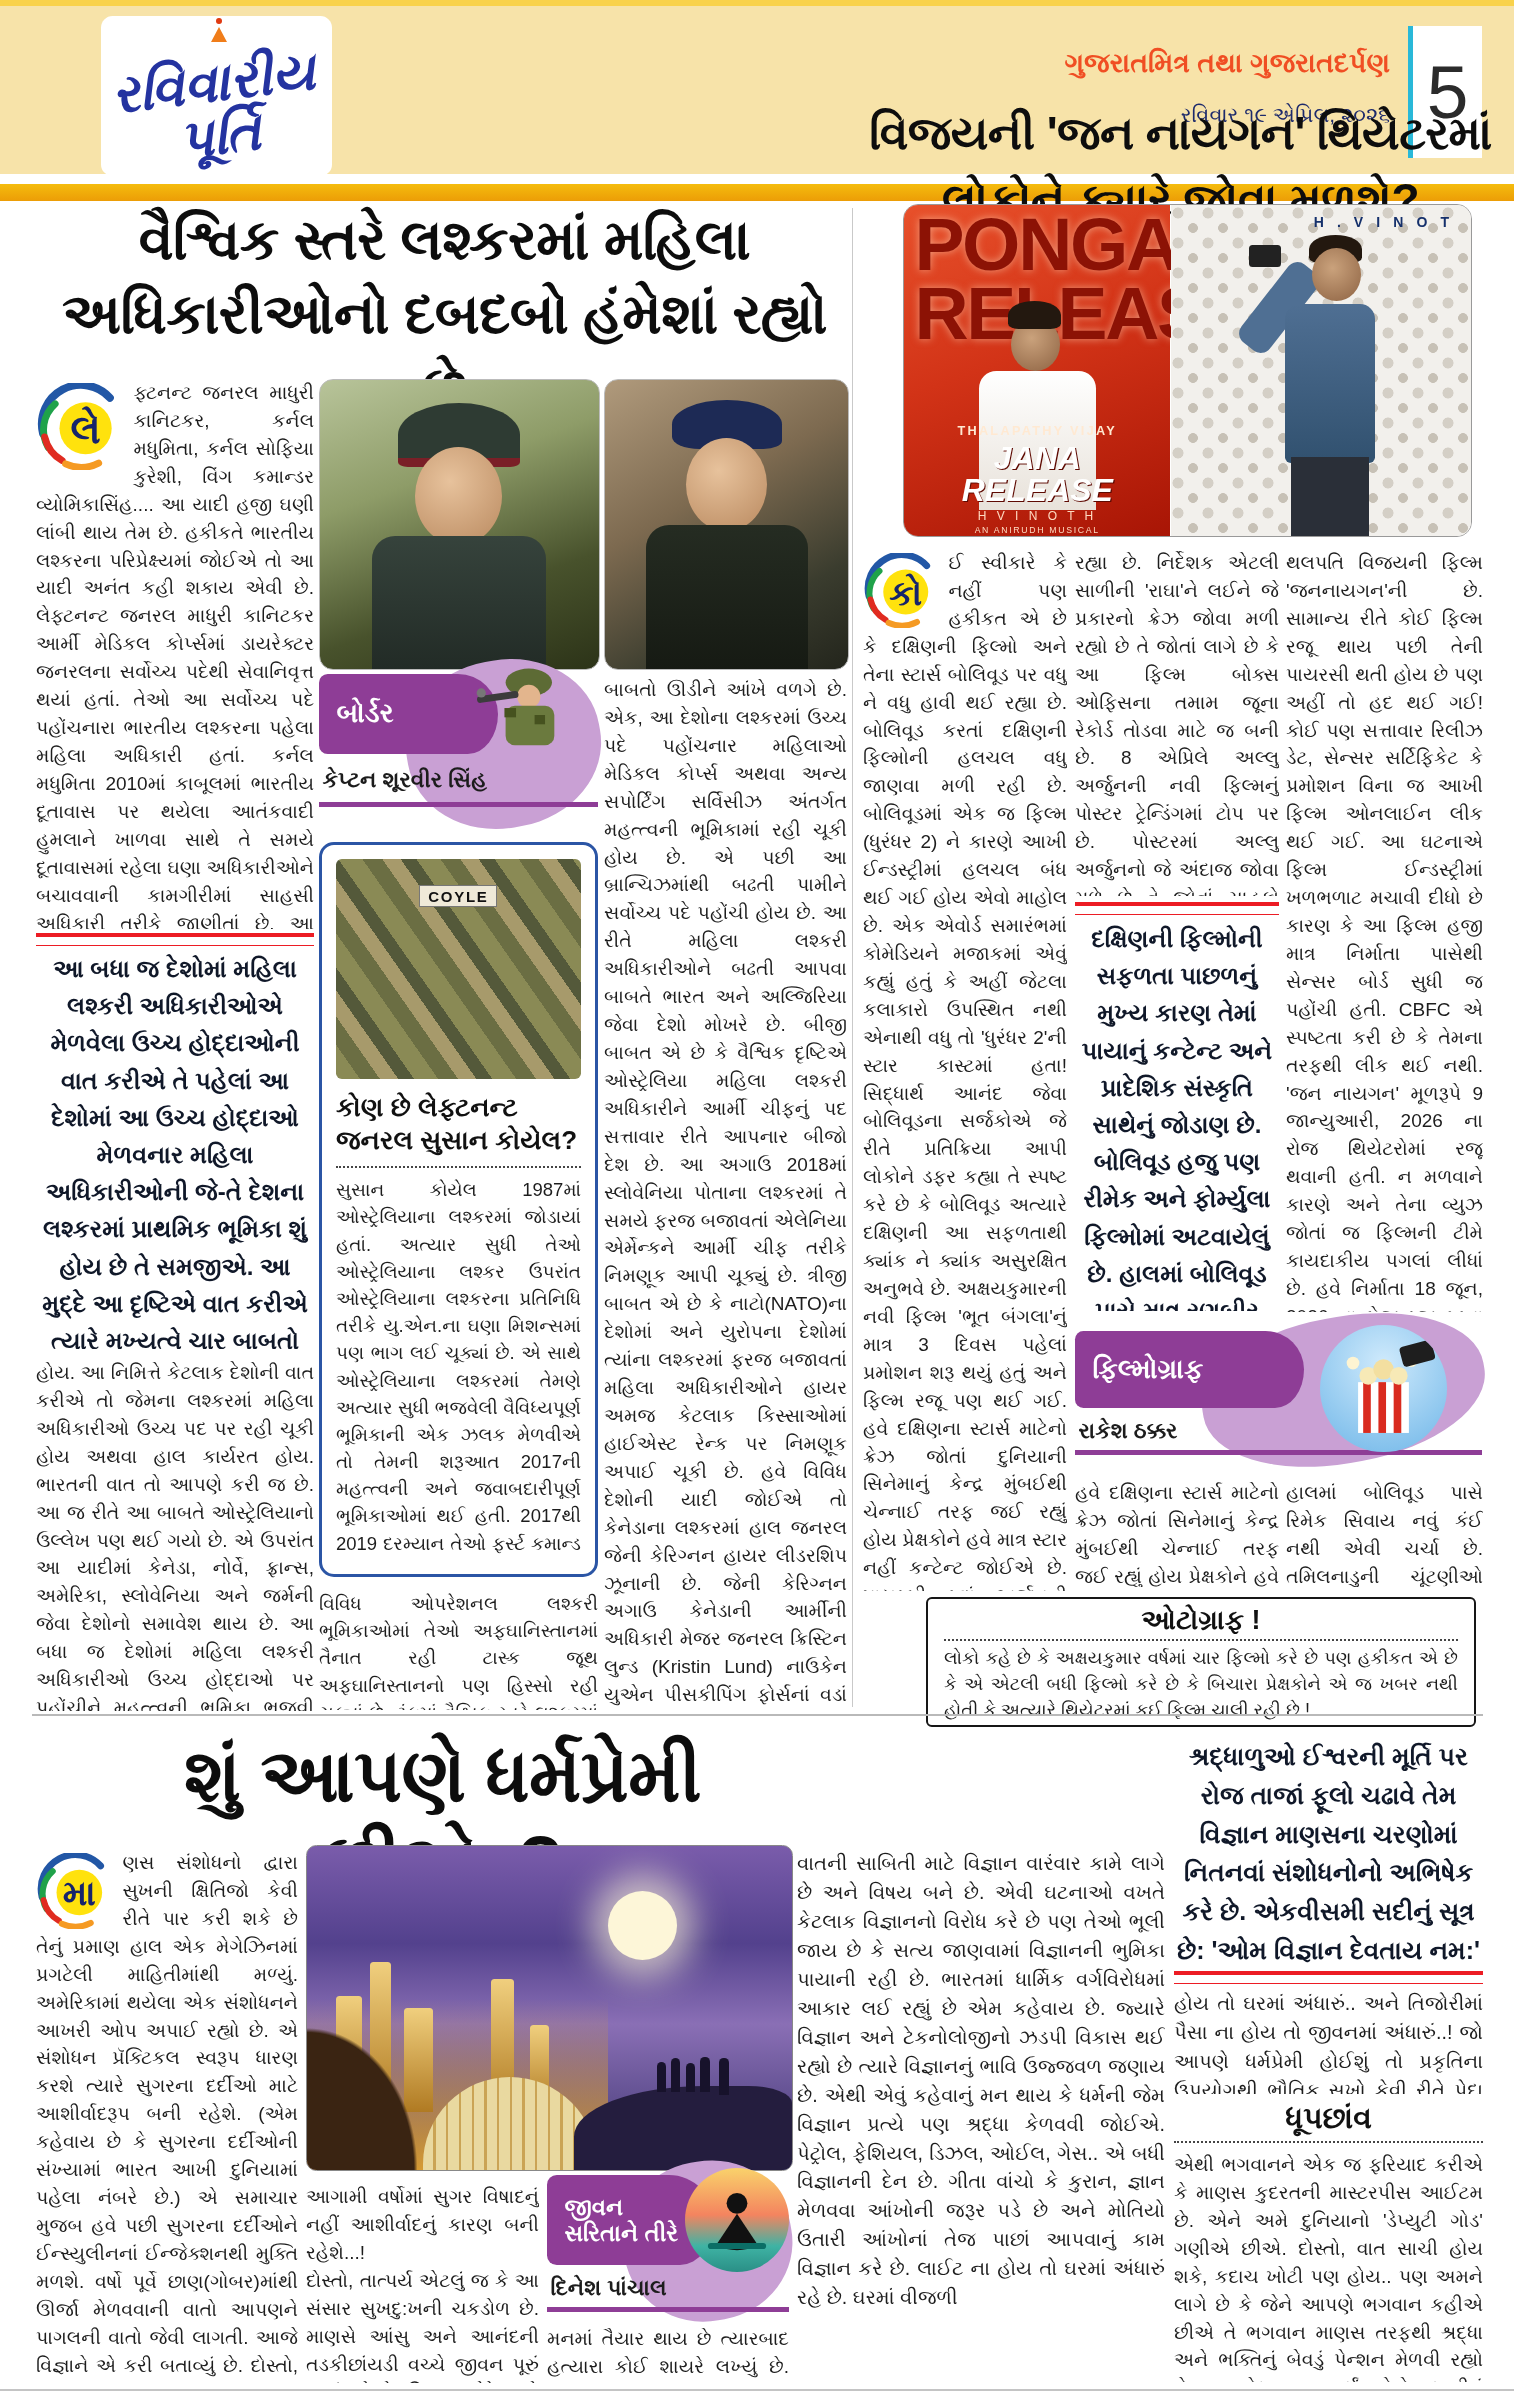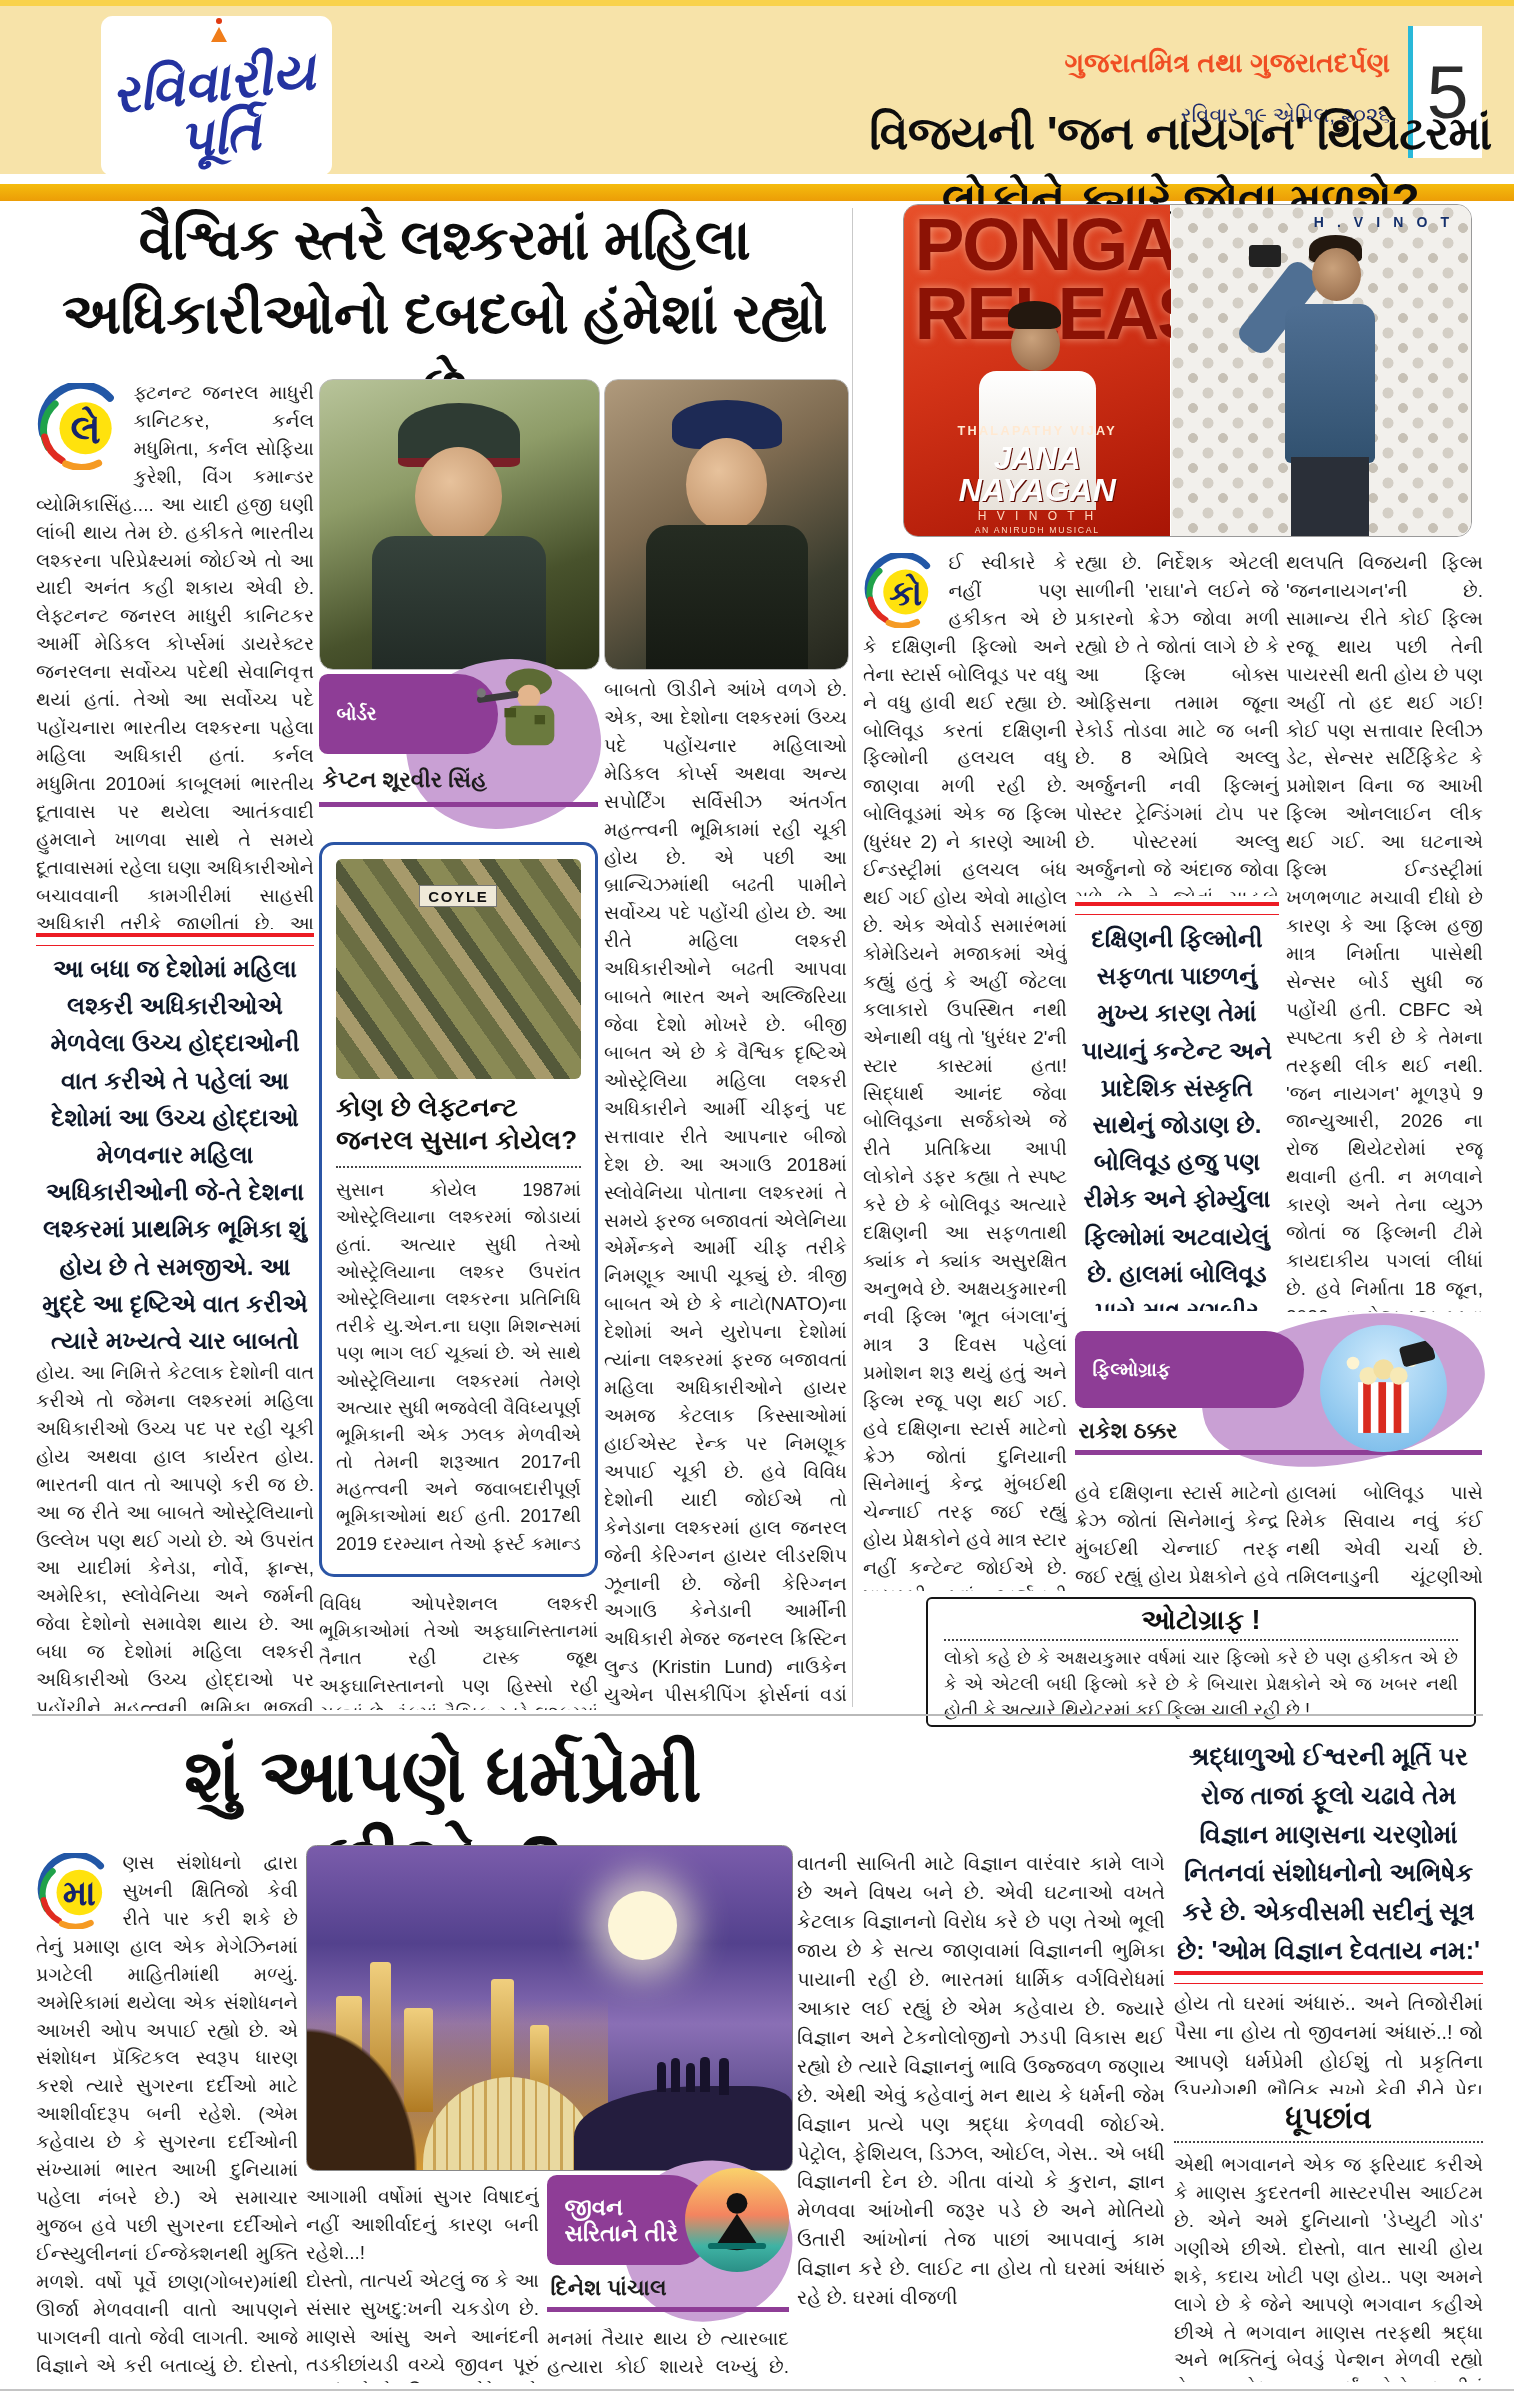--- a/index.html
+++ b/index.html
@@ -36,21 +36,21 @@
   .photo{border-radius:14px;overflow:hidden;border:0.6px solid #bbb;}
   .ph-face{position:absolute;border-radius:50%;background:radial-gradient(circle at 40% 35%,#e7c29c,#b9895f);}
   .ph-cap{position:absolute;border-radius:50% 50% 8% 8%;}
   .ph-torso{position:absolute;border-radius:23px 23px 0 0;}
   
   .topic{overflow:visible;}
   .tb-wave{position:absolute;right:-3.5px;top:-14px;width:70%;height:110%;background:#C9A0D4;
       border-radius:48%;transform:rotate(-10deg);}
   .tb-main{position:absolute;left:0;top:0;width:62%;height:62%;background:#8E3D96;
       border-radius:15px 69px 52px 15px/15px 69px 69px 15px;display:flex;align-items:center;
-      padding-left:17.4px;color:#fff;font-weight:800;font-size:19px;line-height:1.15;white-space:pre-line;}
+      padding-left:17.4px;color:#fff;font-weight:800;font-size:27px;line-height:1.15;white-space:pre-line;}
   .tb-byline{position:absolute;left:3.5px;font-weight:800;font-size:22px;color:#1c1c1c;}
   .tb-rule{position:absolute;left:0;height:5.2px;background:#8E3D96;width:100%;}
   .tb-circle{position:absolute;border-radius:50%;overflow:hidden;}
   
   .stamp{border:3.5px solid #2B55A5;border-radius:15px;padding:14px;box-sizing:border-box;}
   .stamp-heading{font-size:26px;font-weight:800;line-height:1.3;color:#111;white-space:pre-line;}
   .dotrule{border-top:2.3px dotted #444;margin:8px 0;}
   .nametag{position:absolute;left:34%;top:12%;background:#efe9d8;color:#111;font-weight:700;
       font-size:15px;padding:1.2px 8px;border:0.6px solid #777;letter-spacing:1.7px;}
   
@@ -191,21 +191,21 @@
 
   <div class="abs poster" style="left:903px;top:204px;width:567px;height:331px;">
     <div class="poster-left">
       <div class="poster-banner">PONGAL
 RELEASE</div>
       <div class="vfig-head" style="left:40%;top:34%;"></div>
       <div class="vfig-hair" style="left:39%;top:29%;"></div>
       <div style="position:absolute;left:28%;top:50%;width:44%;height:42%;background:linear-gradient(#ffffff,#e8e2da);border-radius:17.4px 17.4px 0 0;"></div>
       <div class="poster-star">THALAPATHY VIJAY</div>
       <div class="poster-title">JANA
-NAYAGAN</div>
+RELEASE</div>
       <div class="poster-director">H  V I N O T H</div>
       <div class="poster-music">AN ANIRUDH MUSICAL</div>
     </div>
     <div class="poster-right">
       <div class="poster-credit">H . V I N O T</div>
       <div class="vfig-arm"></div>
       <div class="vfig-phone"></div>
       <div class="vfig-hair"></div>
       <div class="vfig-head"></div>
       <div class="vfig-shirt"></div>

